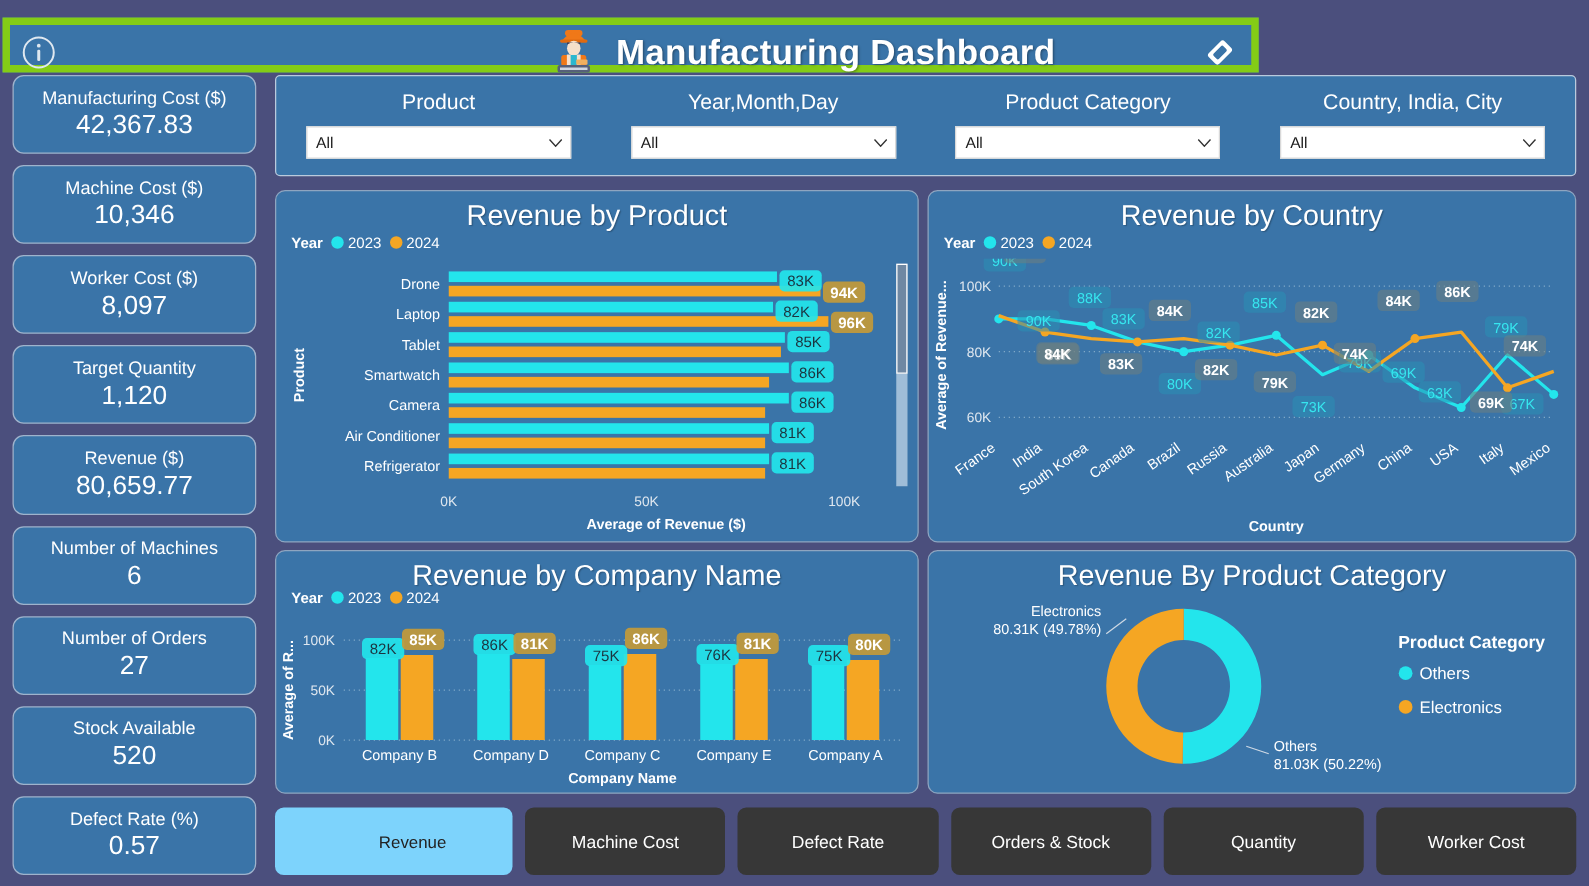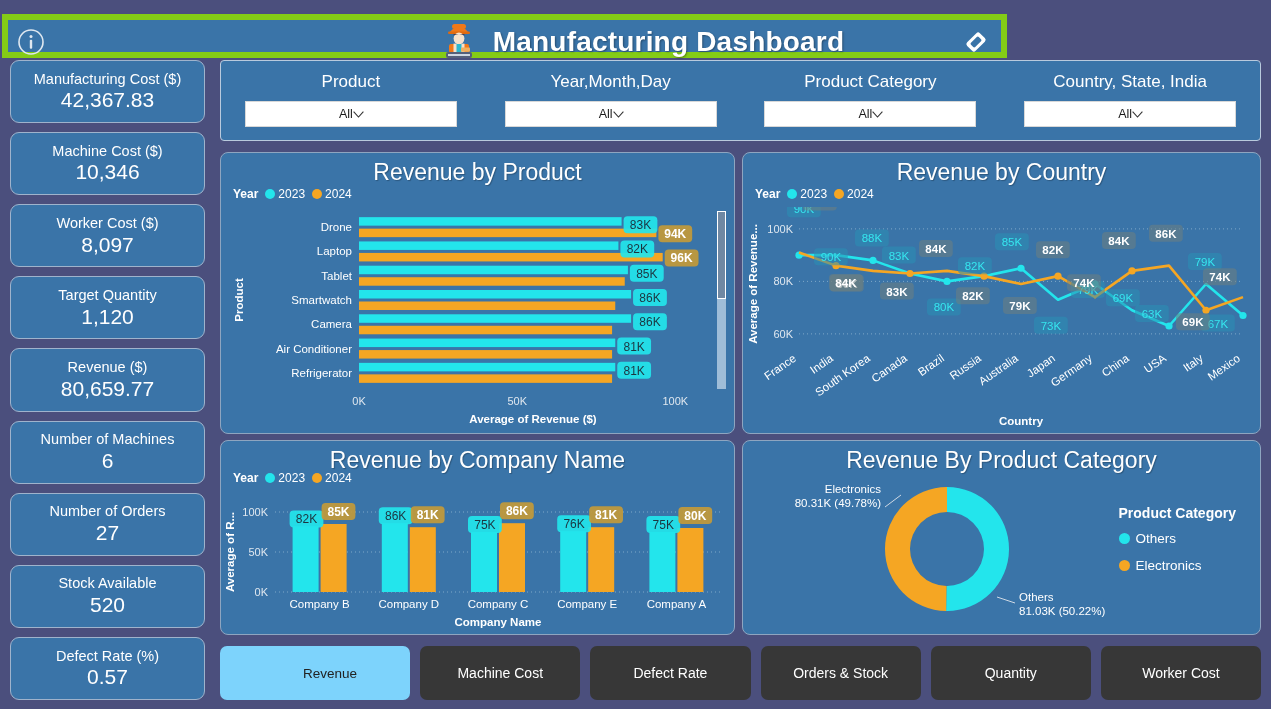--- a/index.html
+++ b/index.html
@@ -45,21 +45,21 @@
   
   .filter-bar {
     position: absolute; left: 220px; top: 60px; width: 1041px; height: 81px;
     background: #3a74a8; border: 1px solid #b9cadd; border-radius: 4px;
     display: flex; align-items: stretch;
   }
   .filter-cell { flex: 1 1 0; display: flex; flex-direction: column; align-items: center; padding-top: 11px; }
   .filter-label { color: #ffffff; font-size: 17px; margin-bottom: 9px; white-space: nowrap; }
   .filter-select {
     width: 212px; height: 26px; background: #ffffff; border: 1px solid #d8d8d8;
-    display: flex; align-items: center; justify-content: center;
+    display: flex; align-items: center; justify-content: space-between;
     padding: 0 6px 0 7px; font-size: 12.5px; color: #1a1a1a;
   }
   .chev { width: 11px; height: 7px; }
 
   
   .panel {
     position: absolute; background: #3a74a8; border: 1px solid #8ea5c0; border-radius: 8px;
   }
   .panel-title {
     text-align: center; color: #ffffff; font-size: 23px; padding-top: 6px;
@@ -212,21 +212,21 @@
     <div class="filter-cell">
       <div class="filter-label">Product Category</div>
       <div class="filter-select">
         <span>All</span>
         <svg class="chev" viewBox="0 0 11 7">
             <path d="M0.6 0.6 L5.5 6 L10.4 0.6" fill="none" stroke="#333" stroke-width="1.1"></path>
           </svg>
       </div>
     </div>
     <div class="filter-cell">
-      <div class="filter-label">Country, State, India</div>
+      <div class="filter-label">Country, India, City</div>
       <div class="filter-select">
         <span>All</span>
         <svg class="chev" viewBox="0 0 11 7">
             <path d="M0.6 0.6 L5.5 6 L10.4 0.6" fill="none" stroke="#333" stroke-width="1.1"></path>
           </svg>
       </div>
     </div>
   </div>
 
   <div class="panel" id="panel-product">

